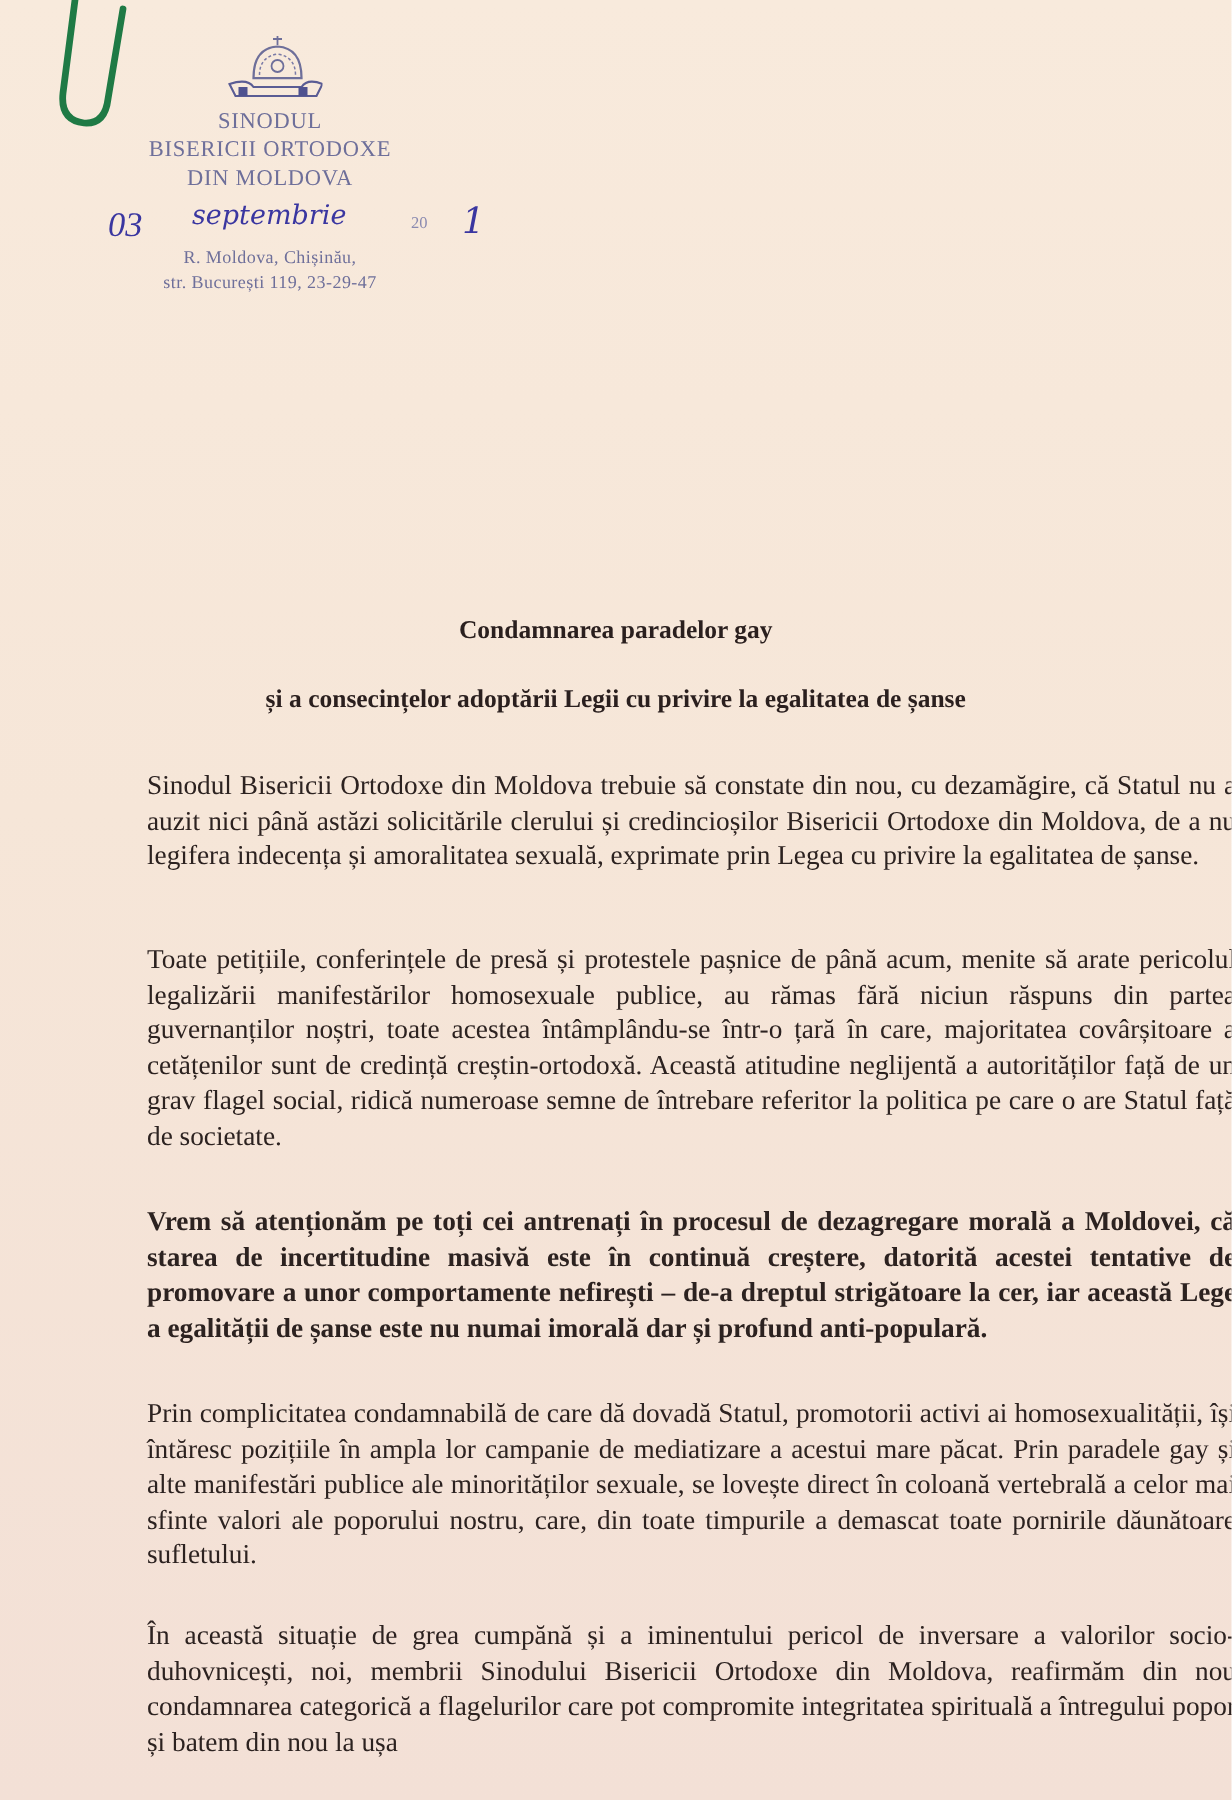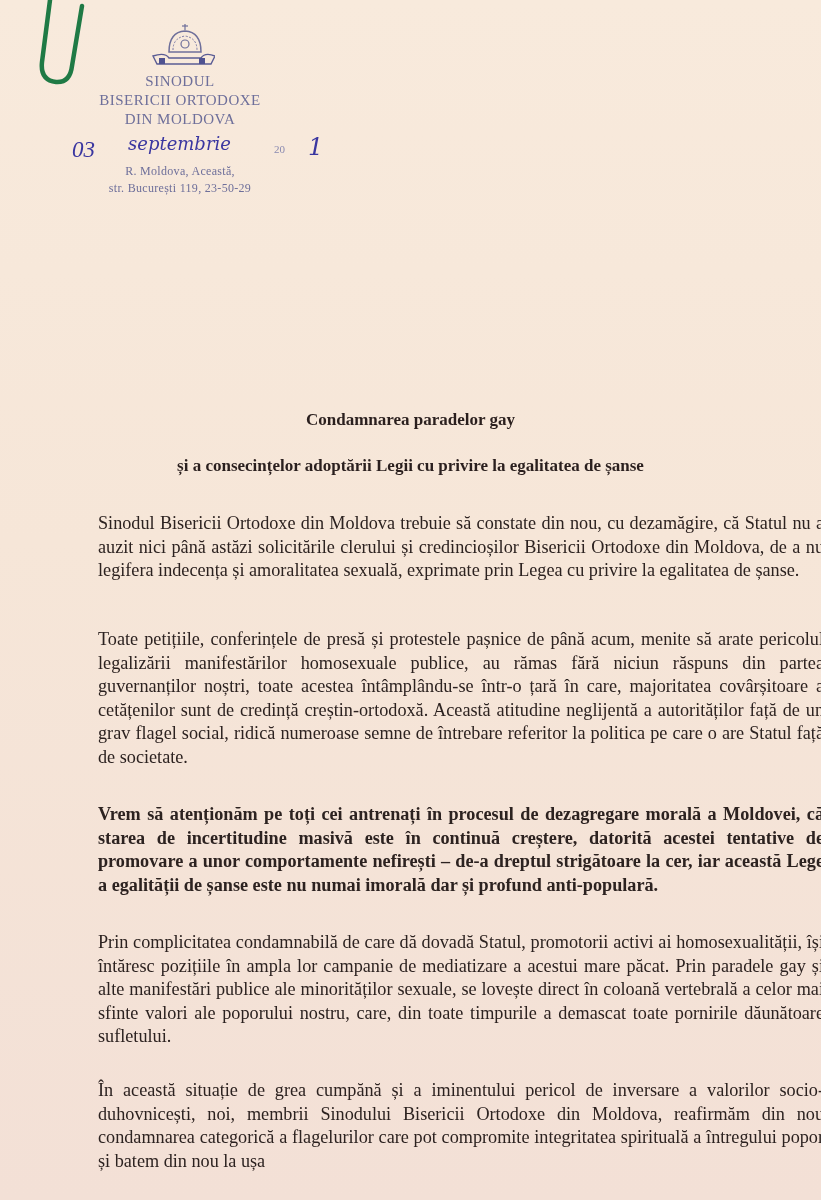--- a/index.html
+++ b/index.html
@@ -67,22 +67,22 @@
   </svg>
   <div class="lh-line">SINODUL</div>
   <div class="lh-line">BISERICII ORTODOXE</div>
   <div class="lh-line">DIN MOLDOVA</div>
   <div class="lh-date-row">
     <span class="hand date-day">03</span>
     <span class="hand date-month">septembrie</span>
     <span class="date-pre">20</span>
     <span class="hand date-year">1</span>
   </div>
-  <div class="lh-addr">R. Moldova, Această,</div>
-  <div class="lh-addr">str. București 119, 23-50-29</div>
+  <div class="lh-addr">R. Moldova, Chișinău,</div>
+  <div class="lh-addr">str. București 119, 23-29-47</div>
 </div>
 
 <div class="title t1">Condamnarea paradelor gay</div>
 <div class="title t2">și a consecințelor adoptării Legii cu privire la egalitatea de șanse</div>
 
 <p class="para p1">Sinodul Bisericii Ortodoxe din Moldova trebuie să constate din nou, cu dezamăgire, că Statul nu a auzit nici până astăzi solicitările clerului și credincioșilor Bisericii Ortodoxe din Moldova, de a nu legifera indecența și amoralitatea sexuală, exprimate prin Legea cu privire la egalitatea de șanse.</p>
 <p class="para p2">Toate petițiile, conferințele de presă și protestele pașnice de până acum, menite să arate pericolul legalizării manifestărilor homosexuale publice, au rămas fără niciun răspuns din partea guvernanților noștri, toate acestea întâmplându-se într-o țară în care, majoritatea covârșitoare a cetățenilor sunt de credință creștin-ortodoxă. Această atitudine neglijentă a autorităților față de un grav flagel social, ridică numeroase semne de întrebare referitor la politica pe care o are Statul față de societate.</p>
 <p class="para p3">Vrem să atenționăm pe toți cei antrenați în procesul de dezagregare morală a Moldovei, că starea de incertitudine masivă este în continuă creștere, datorită acestei tentative de promovare a unor comportamente nefirești – de-a dreptul strigătoare la cer, iar această Lege a egalității de șanse este nu numai imorală dar și profund anti-populară.</p>
 <p class="para p4">Prin complicitatea condamnabilă de care dă dovadă Statul, promotorii activi ai homosexualității, își întăresc pozițiile în ampla lor campanie de mediatizare a acestui mare păcat. Prin paradele gay și alte manifestări publice ale minorităților sexuale, se lovește direct în coloană vertebrală a celor mai sfinte valori ale poporului nostru, care, din toate timpurile a demascat toate pornirile dăunătoare sufletului.</p>
 <p class="para p5">În această situație de grea cumpănă și a iminentului pericol de inversare a valorilor socio-duhovnicești, noi, membrii Sinodului Bisericii Ortodoxe din Moldova, reafirmăm din nou condamnarea categorică a flagelurilor care pot compromite integritatea spirituală a întregului popor și batem din nou la ușa</p>

